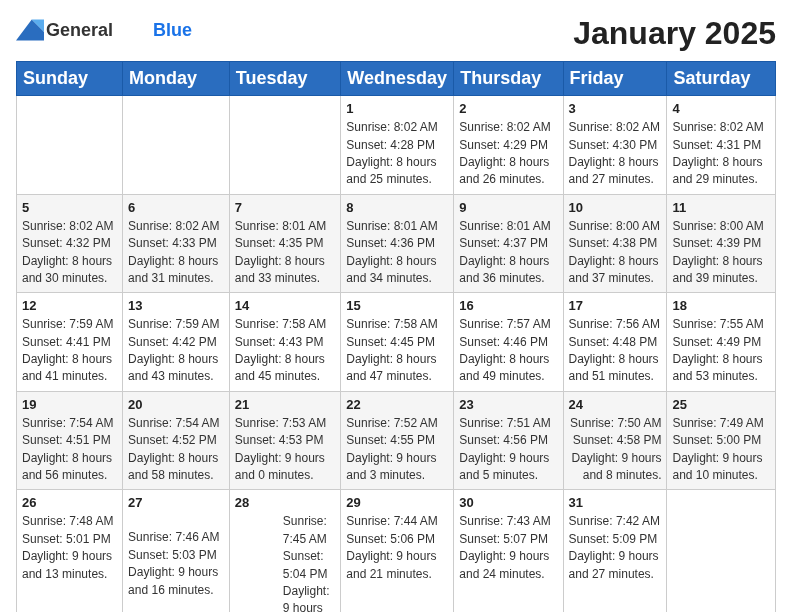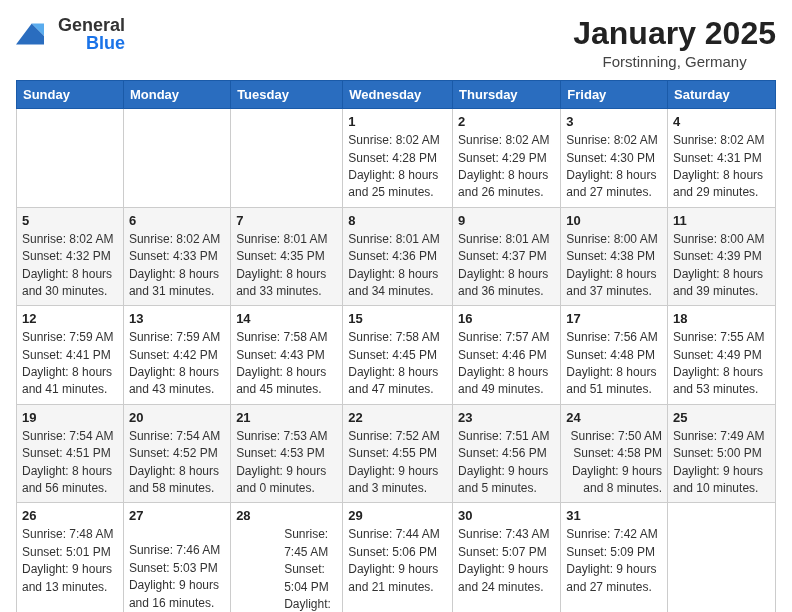--- a/index.html
+++ b/index.html
@@ -21,23 +21,22 @@
       justify-content: space-between;
       align-items: flex-start;
       margin-bottom: 10px;
     }
     .logo {
       display: flex;
       align-items: center;
     }
     .logo-text {
       display: flex;
-      flex-direction: column;
+      flex-direction: row;
       line-height: 1;
-      text-align: right;
     }
     .logo-general {
       font-size: 18px;
       font-weight: bold;
       color: #333;
     }
     .logo-blue {
       font-size: 18px;
       font-weight: bold;
       color: #1a73e8;
@@ -63,21 +62,21 @@
       margin-top: 2px;
     }
     .calendar {
       width: 100%;
       border-collapse: collapse;
       border: 1px solid #ccc;
     }
     .calendar th {
       background: #2a6dbf;
       color: #fff;
-      font-size: 13px;
+      font-size: 18px;
       font-weight: bold;
       padding: 6px 6px;
       text-align: left;
       border: 1px solid #1a5aa8;
     }
     .calendar td {
       vertical-align: top;
       padding: 5px 5px;
       border: 1px solid #ccc;
       font-size: 10.5px;
@@ -118,21 +117,20 @@
         <polygon points="0,28 18,4 32,18 32,28" fill="#2a6dbf"></polygon>
         <polygon points="18,4 32,4 32,18" fill="#5aacee"></polygon>
       </svg>
       <div class="logo-text">
         <span class="logo-general">General</span>
         <span class="logo-blue">Blue</span>
       </div>
     </div>
     <div class="title-block">
       <div class="cal-title">January 2025</div>
-      <div class="cal-subtitle">Forstinning, Germany</div>
     </div>
   </div>
 
   <table class="calendar">
     <thead>
       <tr>
       <th>Sunday</th>
           <th>Monday</th>
           <th>Tuesday</th>
           <th>Wednesday</th>

